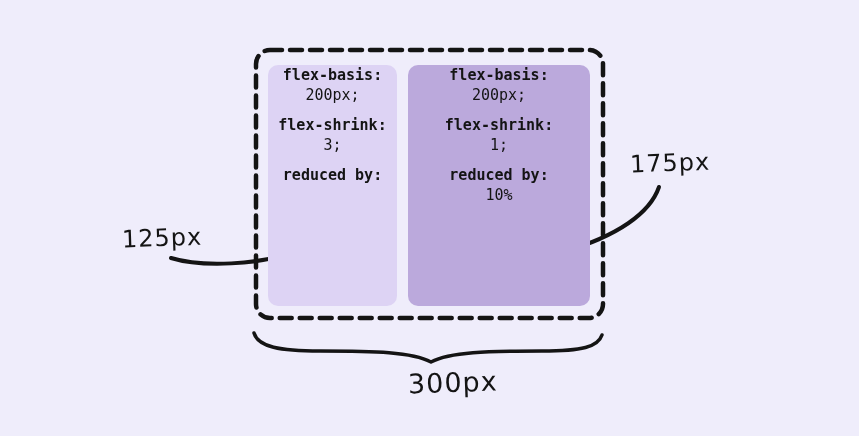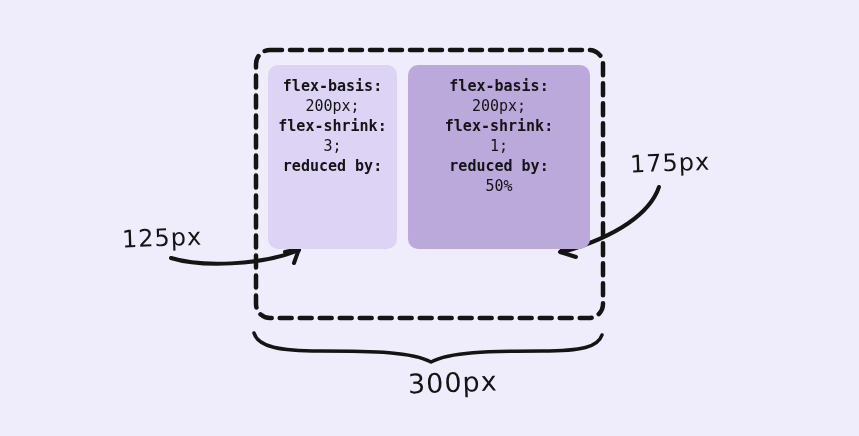--- a/index.html
+++ b/index.html
@@ -25,40 +25,39 @@
   }
   .overlay .stroke {
     fill: none;
     stroke: var(--ink, #141414);
     stroke-linecap: round;
     stroke-linejoin: round;
   }
   .flex-item {
     position: absolute;
     top: 65px;
-    height: 184px;
+    height: 241px;
     border-radius: 10px;
     box-sizing: border-box;
-    padding-top: 11px;
     text-align: center;
     font-family: "DejaVu Sans Mono", "Liberation Mono", monospace;
     font-size: 15px;
     line-height: 20px;
   }
   .flex-item.left {
     left: 268px;
     width: 129px;
     background: var(--box-left, #ddd3f4);
   }
   .flex-item.right {
     left: 408px;
     width: 182px;
     background: var(--box-right, #bba9dc);
   }
-  .prop + .prop { }
+  .prop + .prop { margin-top: 10px; }
   .prop-label { font-weight: bold; }
   .hand {
     position: absolute;
     font-family: "DejaVu Sans", sans-serif;
     font-size: 24px;
     letter-spacing: 1px;
     transform: rotate(-2deg);
     white-space: nowrap;
   }
   .label-125 { left: 122px; top: 224px; }
@@ -101,21 +100,21 @@
     <div class="prop">
       <div class="prop-label">flex-basis:</div>
       <div class="prop-value">200px;</div>
     </div>
     <div class="prop">
       <div class="prop-label">flex-shrink:</div>
       <div class="prop-value">1;</div>
     </div>
     <div class="prop">
       <div class="prop-label">reduced by:</div>
-      <div class="prop-value">50%</div>
+      <div class="prop-value">10%</div>
     </div>
   </div>
 
   <div class="hand label-125">125px</div>
   <div class="hand label-175">175px</div>
   <div class="hand label-300">300px</div>
 
 </div>
 
 </body></html>

